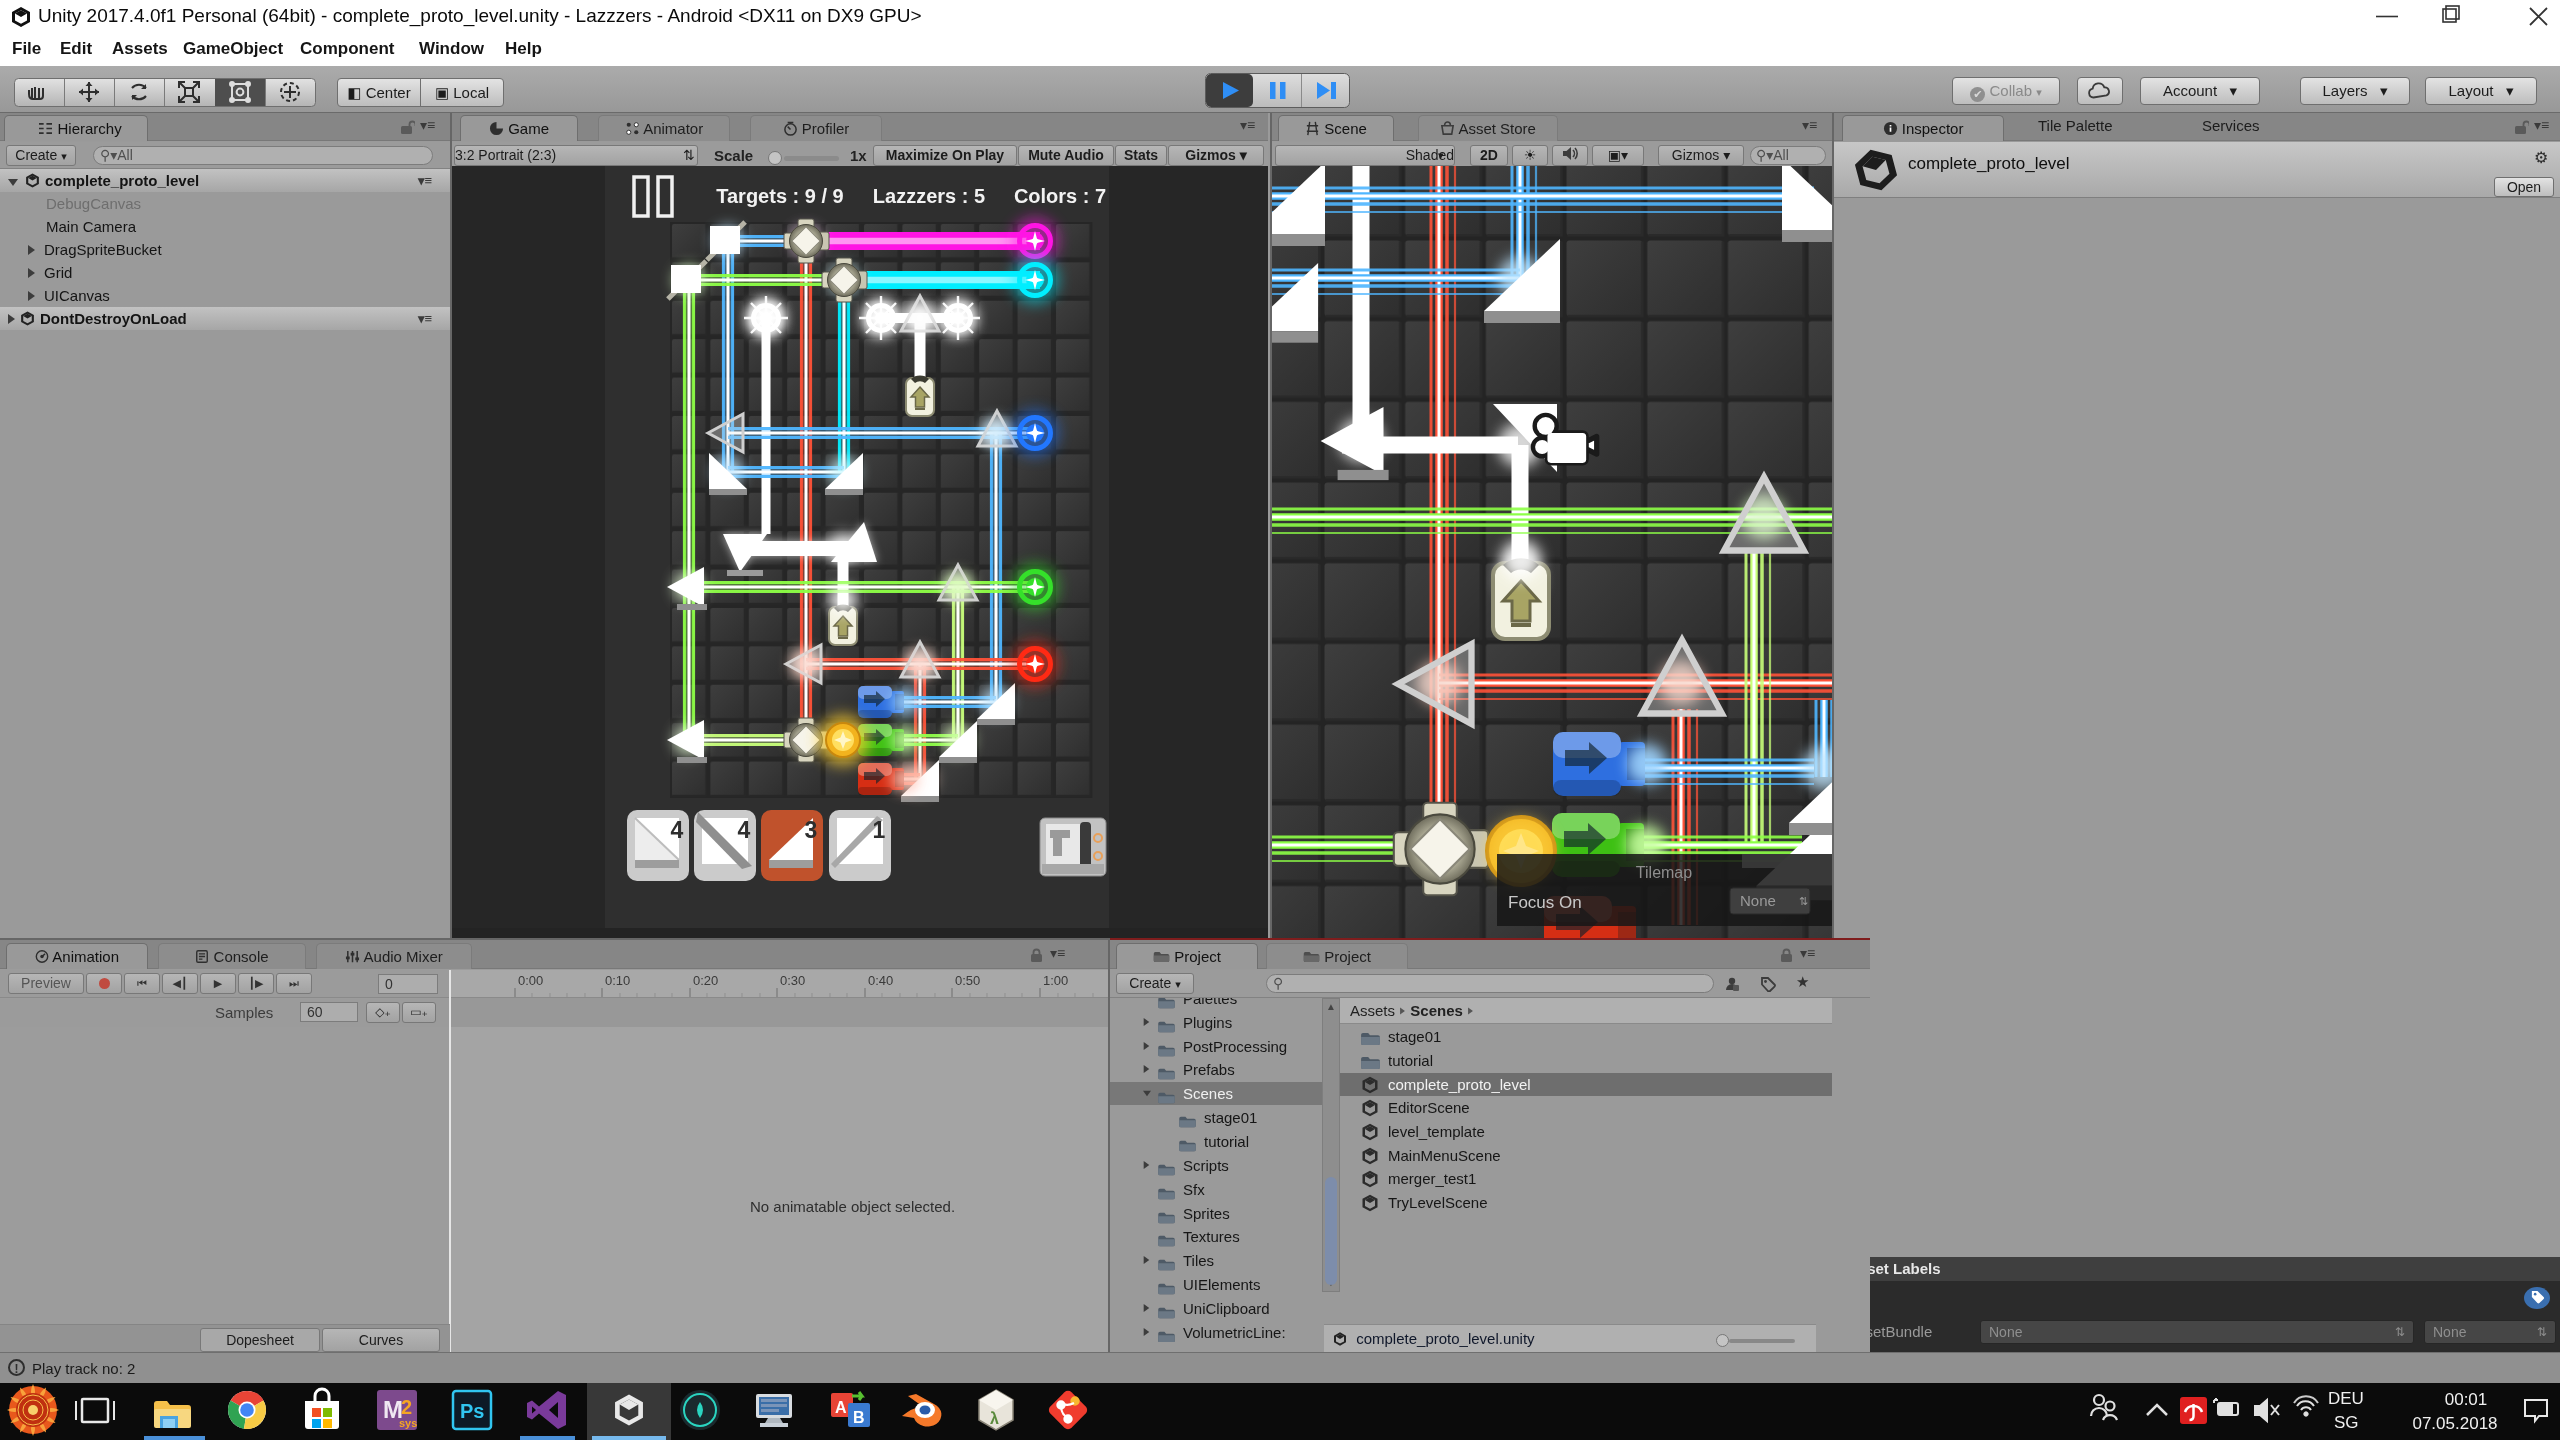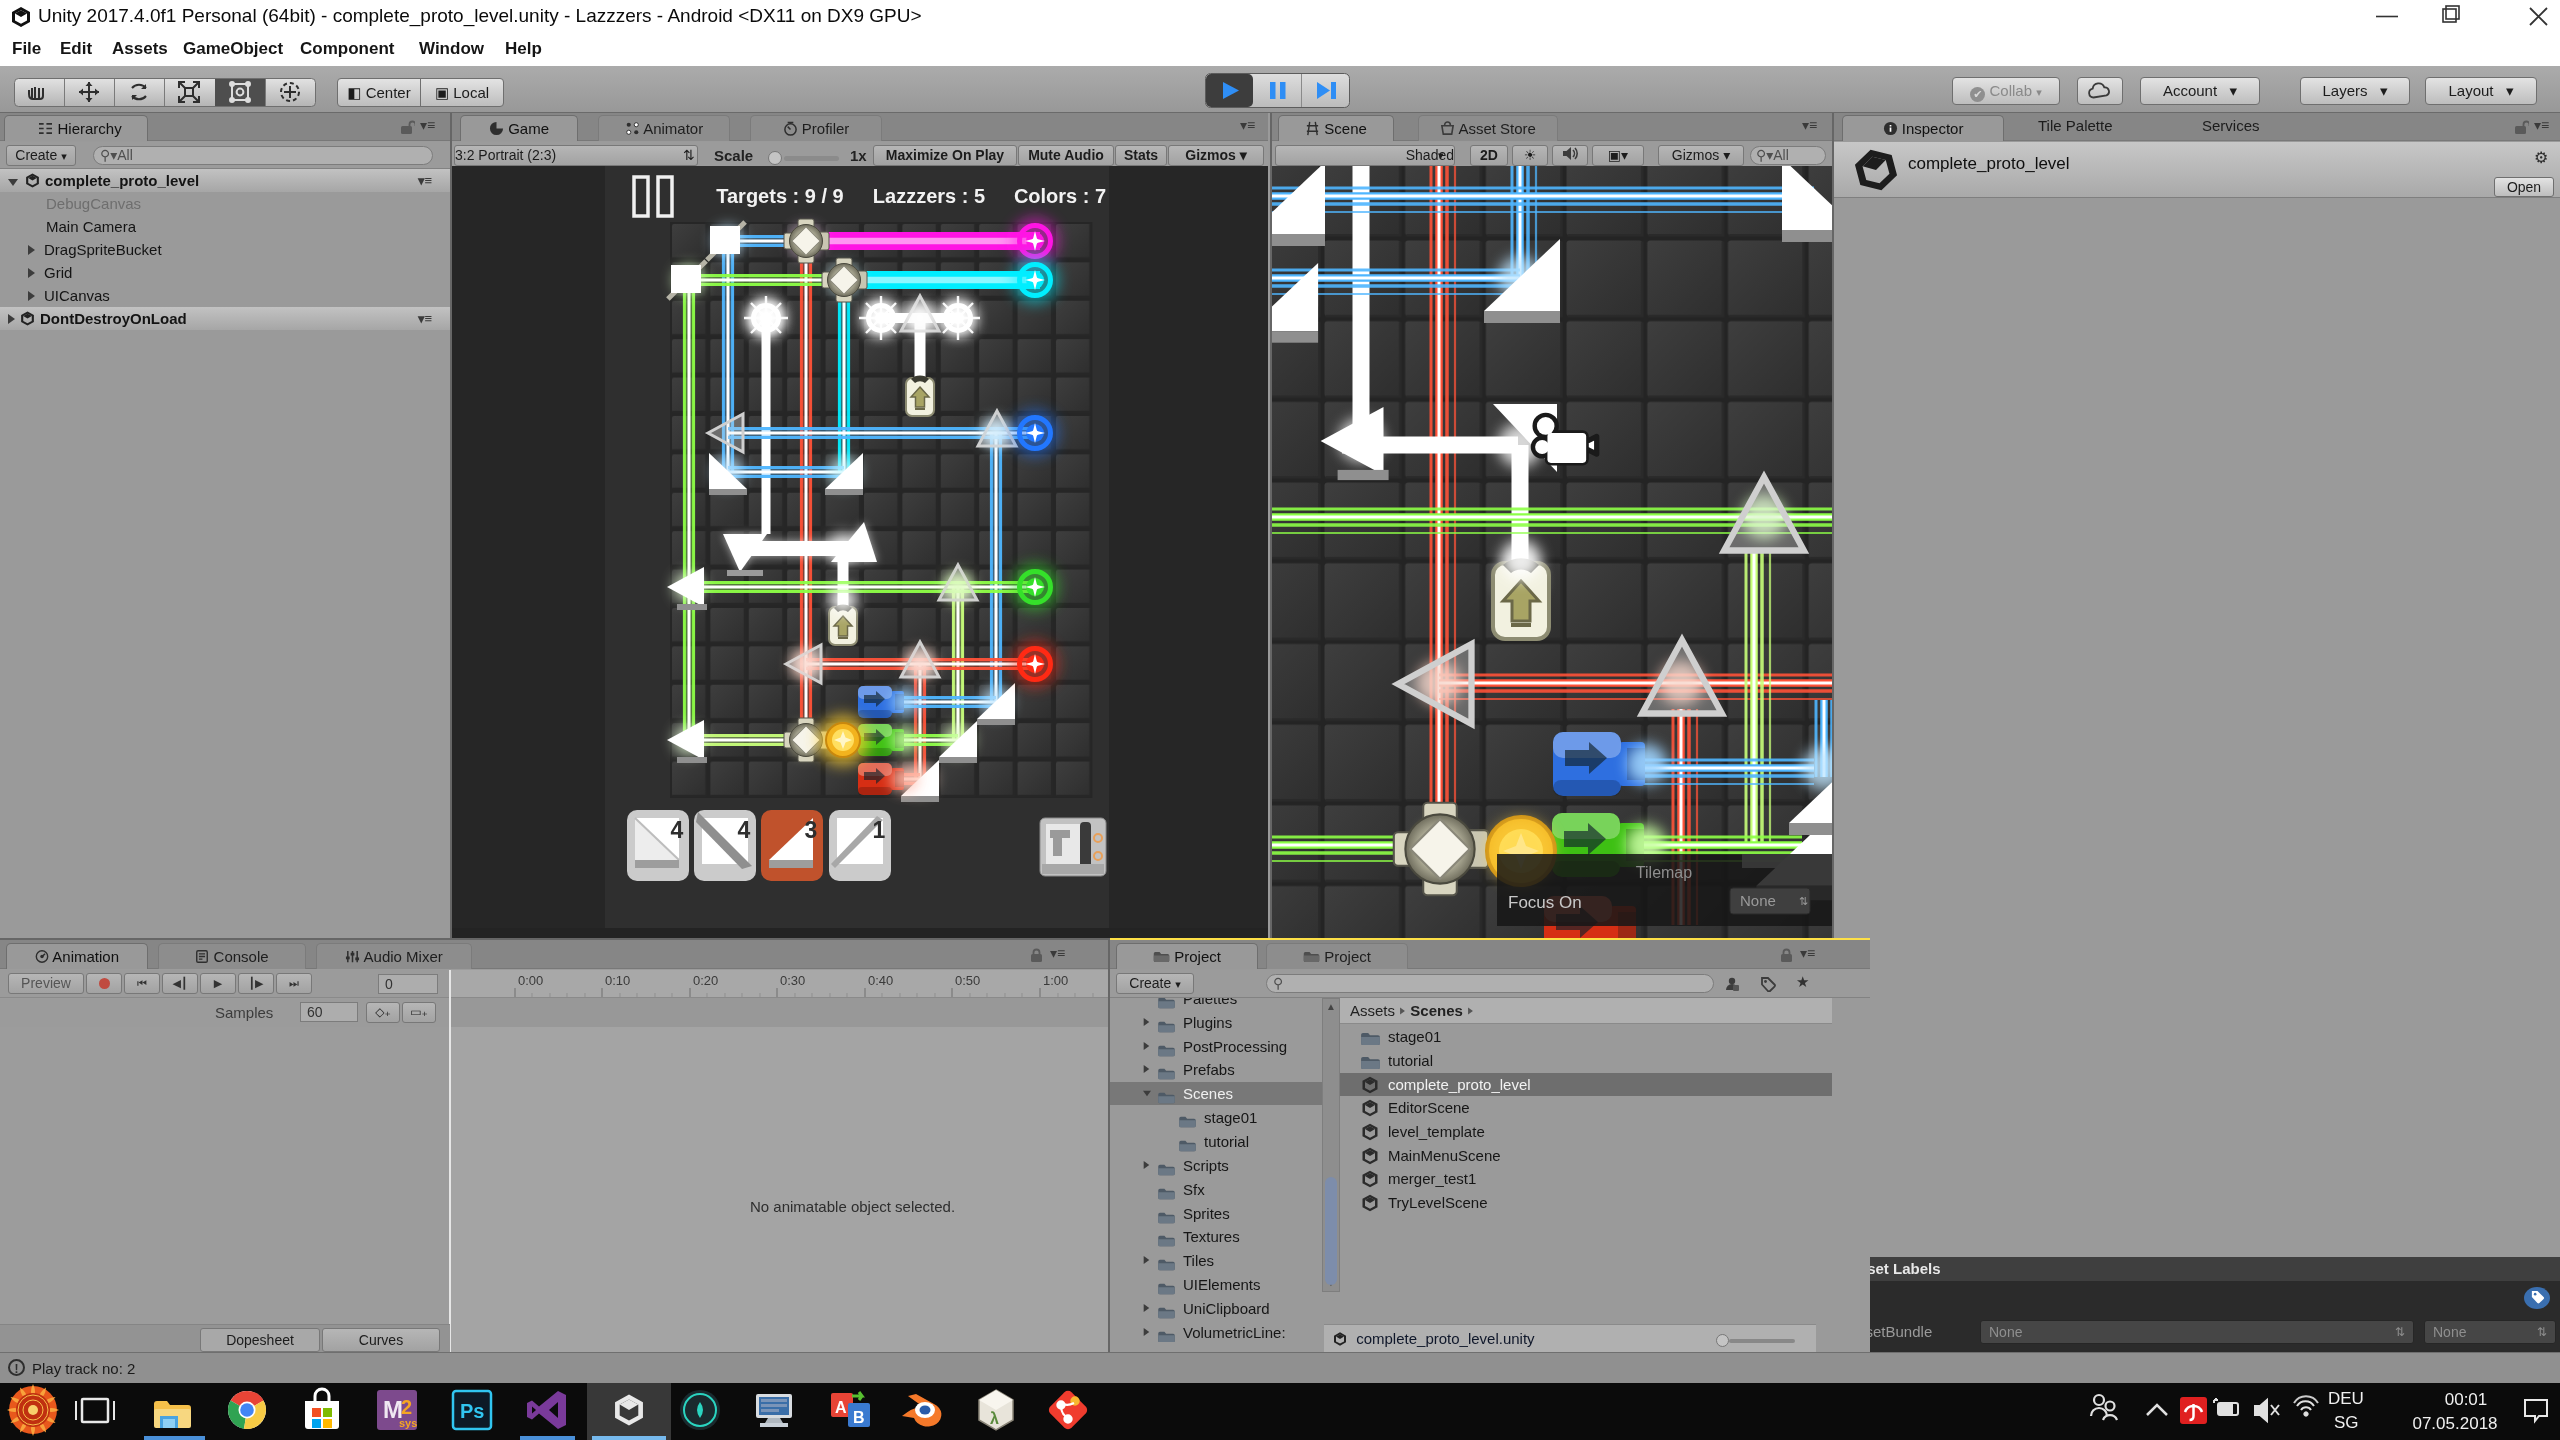--- a/index.html
+++ b/index.html
@@ -820,21 +820,21 @@
     <div class="abs" style="left:300px;top:228px;font-size:15px;color:#2e2e2e">No animatable object selected.</div>
   </div>
   <div class="abs" style="left:449px;top:30px;width:2px;height:384px;background:#e6e6e6"></div>
 
   <div class="abs" style="left:0;top:384px;width:450px;height:30px;background:#939393;border-top:1px solid #858585">
     <div class="tbtn" style="left:200px;top:3px;width:120px;height:24px;line-height:22px;background:#a8a8a8">Dopesheet</div>
     <div class="tbtn" style="left:322px;top:3px;width:118px;height:24px;line-height:22px">Curves</div>
   </div>
 </div>
 
-<div class="abs" style="left:1110px;top:938px;width:760px;height:414px;background:#9a9a9a;border-top:2px solid #fde047">
+<div class="abs" style="left:1110px;top:938px;width:760px;height:414px;background:#9a9a9a;border-top:2px solid #7f1d1d">
   <div class="abs" style="left:0;top:0;width:100%;height:29px;background:#868686;border-bottom:1px solid #787878">
     <div class="tab" style="left:6px;width:142px;top:3px"><svg width="17" height="14" viewBox="0 0 22 17" style="vertical-align:-2px">
           <path d="M1 4 a2 2 0 0 1 2 -2 h5.5 l2 2.5 H19 a2 2 0 0 1 2 2 V13 a2 2 0 0 1 -2 2 H3 a2 2 0 0 1 -2 -2 Z" fill="#4e4e4e"></path>
           <path d="M1 6.5 H21 V13 a2 2 0 0 1 -2 2 H3 a2 2 0 0 1 -2 -2 Z" fill="#686868"></path>
         </svg> Project</div>
     <div class="tab itab" style="left:156px;width:142px;top:3px"><svg width="17" height="14" viewBox="0 0 22 17" style="vertical-align:-2px">
           <path d="M1 4 a2 2 0 0 1 2 -2 h5.5 l2 2.5 H19 a2 2 0 0 1 2 2 V13 a2 2 0 0 1 -2 2 H3 a2 2 0 0 1 -2 -2 Z" fill="#4e4e4e"></path>
           <path d="M1 6.5 H21 V13 a2 2 0 0 1 -2 2 H3 a2 2 0 0 1 -2 -2 Z" fill="#686868"></path>
         </svg> Project</div>
     <span class="abs" style="left:670px;top:7px"><svg width="13" height="15" viewBox="0 0 13 15" style="vertical-align:-2px">

